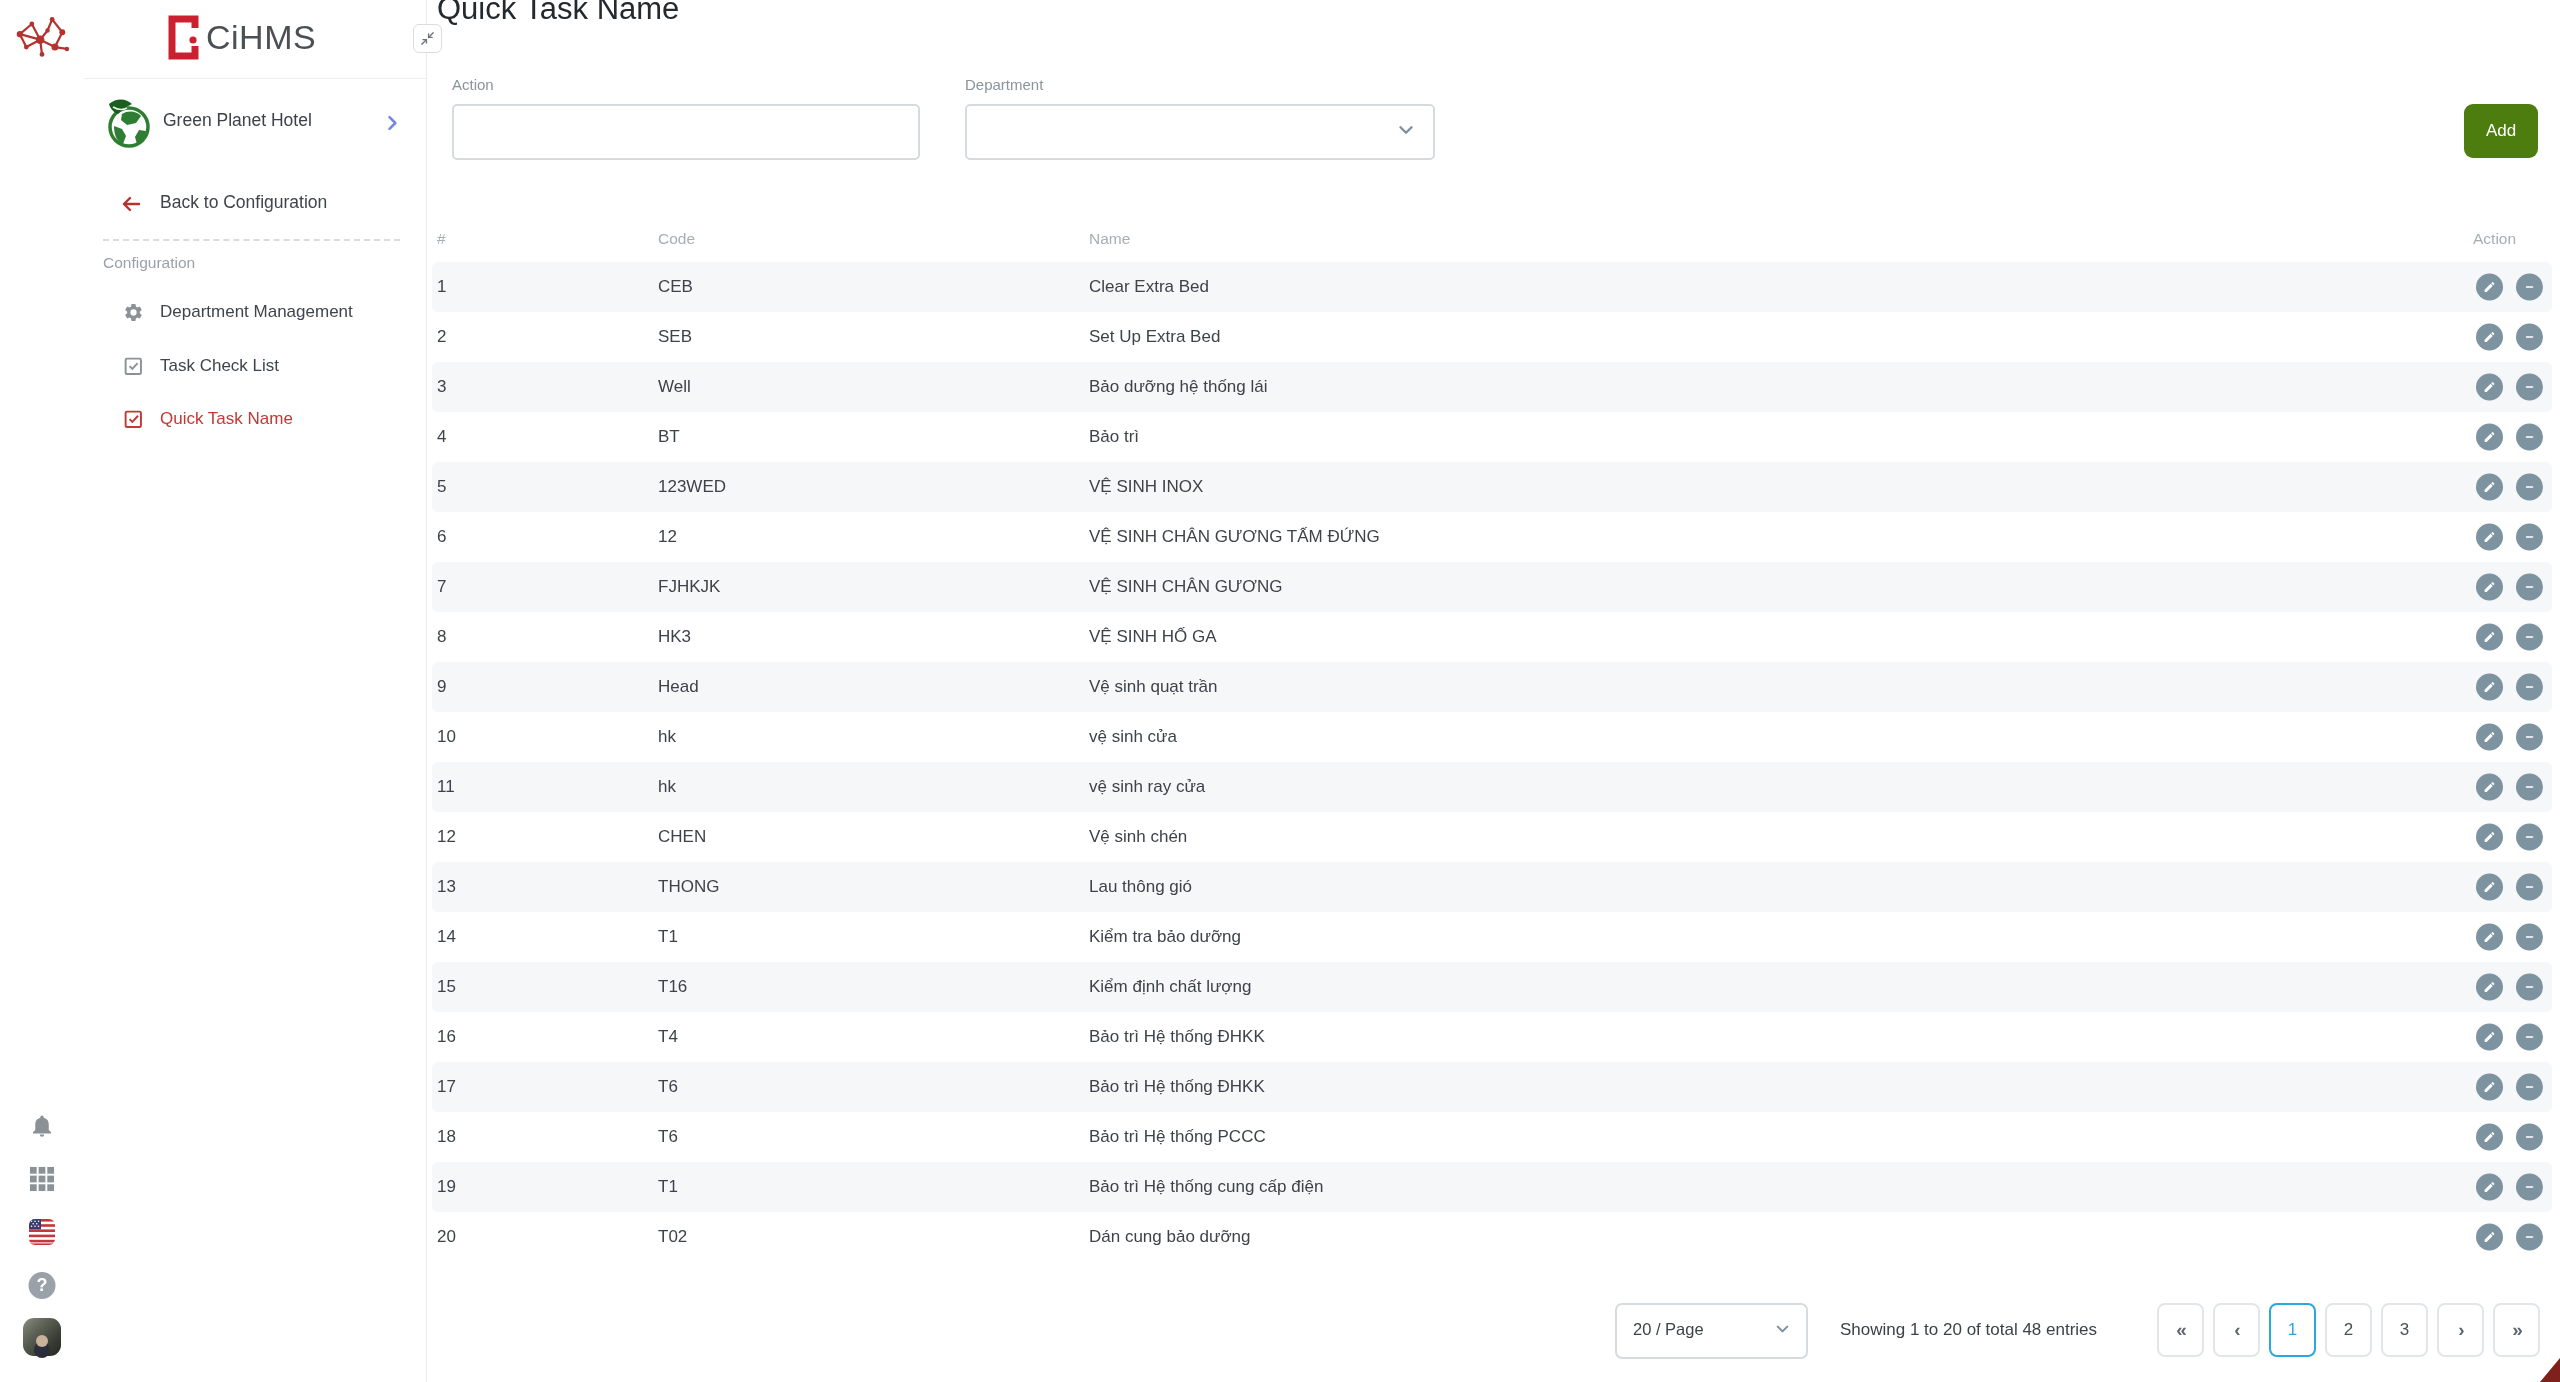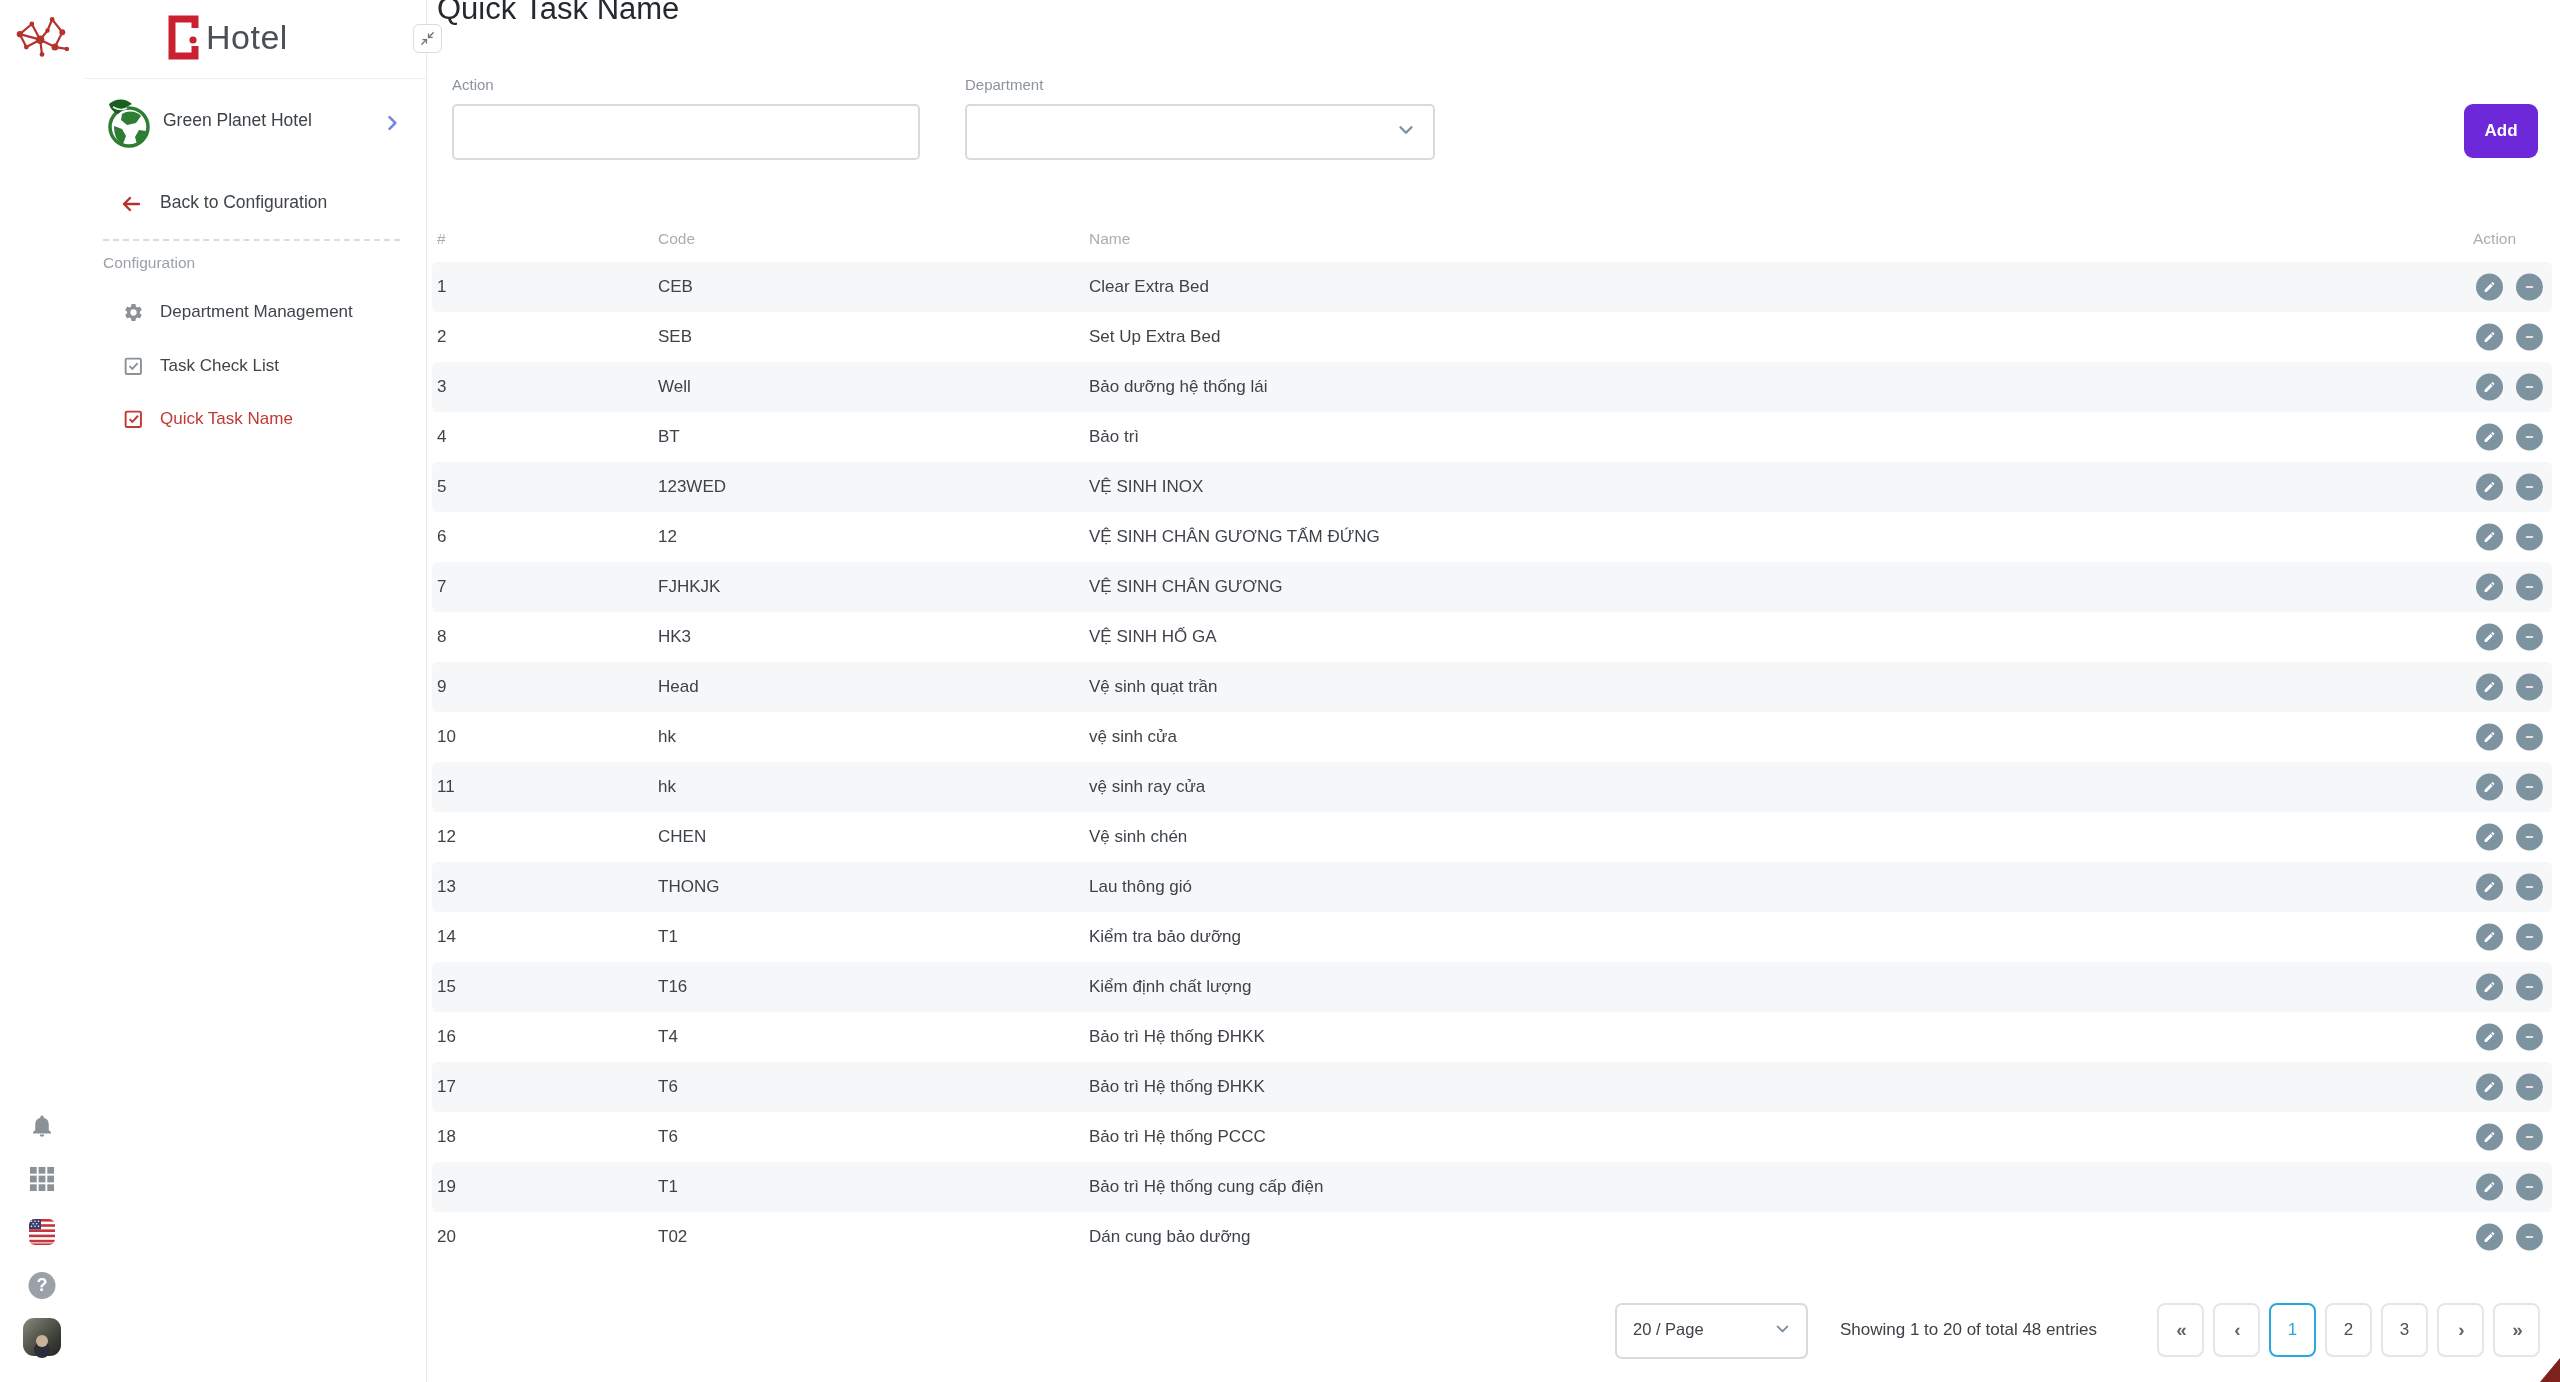--- a/index.html
+++ b/index.html
@@ -36,22 +36,22 @@
   
   .page-title{position:absolute;left:437px;top:-9px;font-size:31px;font-weight:500;color:#24292e;}
   .collapse-btn{position:absolute;left:413px;top:24px;width:27px;height:27px;background:#fff;border:1px solid #d9dde1;
                 border-radius:6px;display:flex;align-items:center;justify-content:center;cursor:pointer;z-index:4;}
   .field-label{position:absolute;top:76px;font-size:15px;color:#8b939b;}
   .text-input{position:absolute;top:104px;height:56px;border:2px solid #d6dbe0;border-radius:5px;background:#fff;
               font-size:17px;color:#3d4349;padding:0 14px;box-sizing:border-box;outline:none;}
   .select-box{position:absolute;top:104px;height:56px;border:2px solid #d6dbe0;border-radius:5px;background:#fff;
               cursor:pointer;box-sizing:border-box;}
   .select-box .chev{position:absolute;right:16px;top:50%;transform:translateY(-50%);}
-  .add-btn{position:absolute;left:2464px;top:104px;width:74px;height:54px;background:#6d28d9;border:none;border-radius:9px;
-           color:#fff;font-size:17px;font-weight:bold;cursor:pointer;font-family:inherit;}
+  .add-btn{position:absolute;left:2464px;top:104px;width:74px;height:54px;background:#4d7c0f;border:none;border-radius:9px;
+           color:#fff;font-size:17px;font-weight:normal;cursor:pointer;font-family:inherit;}
 
   
   .th{position:absolute;top:230px;font-size:15.5px;color:#a8aeb5;}
   .tbody{position:absolute;left:432px;top:262px;width:2120px;}
   .trow{position:relative;width:100%;height:50px;border-radius:6px;}
   .trow.alt{background:#f6f7f9;}
   .td{position:absolute;top:50%;transform:translateY(-50%);font-size:17px;color:#3d4349;white-space:nowrap;}
   .td.c-index{left:5px;}
   .td.c-code{left:226px;}
   .td.c-name{left:657px;}
@@ -154,21 +154,21 @@
     <span class="rail-ic avatar" style="top:1318px;"></span>
   </div>
 
   <div class="sidebar">
     <div class="logo-row">
       <svg class="abs" style="left:84px;top:15px;" width="31" height="45" viewBox="0 0 31 45">
         <rect x="4" y="4" width="23" height="37" fill="none" stroke="#cb2030" stroke-width="7"></rect>
         <rect x="20" y="13" width="11" height="18" fill="#fff"></rect>
         <circle cx="25" cy="25" r="3.6" fill="#cb2030"></circle>
       </svg>
-      <span class="brand-text">Hotel</span>
+      <span class="brand-text">CiHMS</span>
     </div>
 
     <div class="hotel-row">
       <svg class="abs" style="left:14px;top:0px;" width="58" height="54" viewBox="0 0 56 54">
         <circle cx="30" cy="31" r="19" fill="#fff" stroke="#2e7d32" stroke-width="3.5"></circle>
         <path fill="#2e7d32" d="M23 18c6-4 15-3 19 2l-5 7-9 2-6-5z"></path>
         <path fill="#2e7d32" d="M15 30l8 3 4 7-3 8c-5-2-9-7-9-18z"></path>
         <path fill="#2e7d32" d="M40 34l7 1c-1 6-4 10-9 13l-2-7z"></path>
         <path fill="#1b5e20" d="M10 8C18 1 28 3 33 8c-7 3-10 7-14 10-5-2-8-6-9-10z"></path>
         <path d="M14 11c5 3 10 3 14 1" stroke="#e8f5e9" stroke-width="1.6" fill="none"></path>

